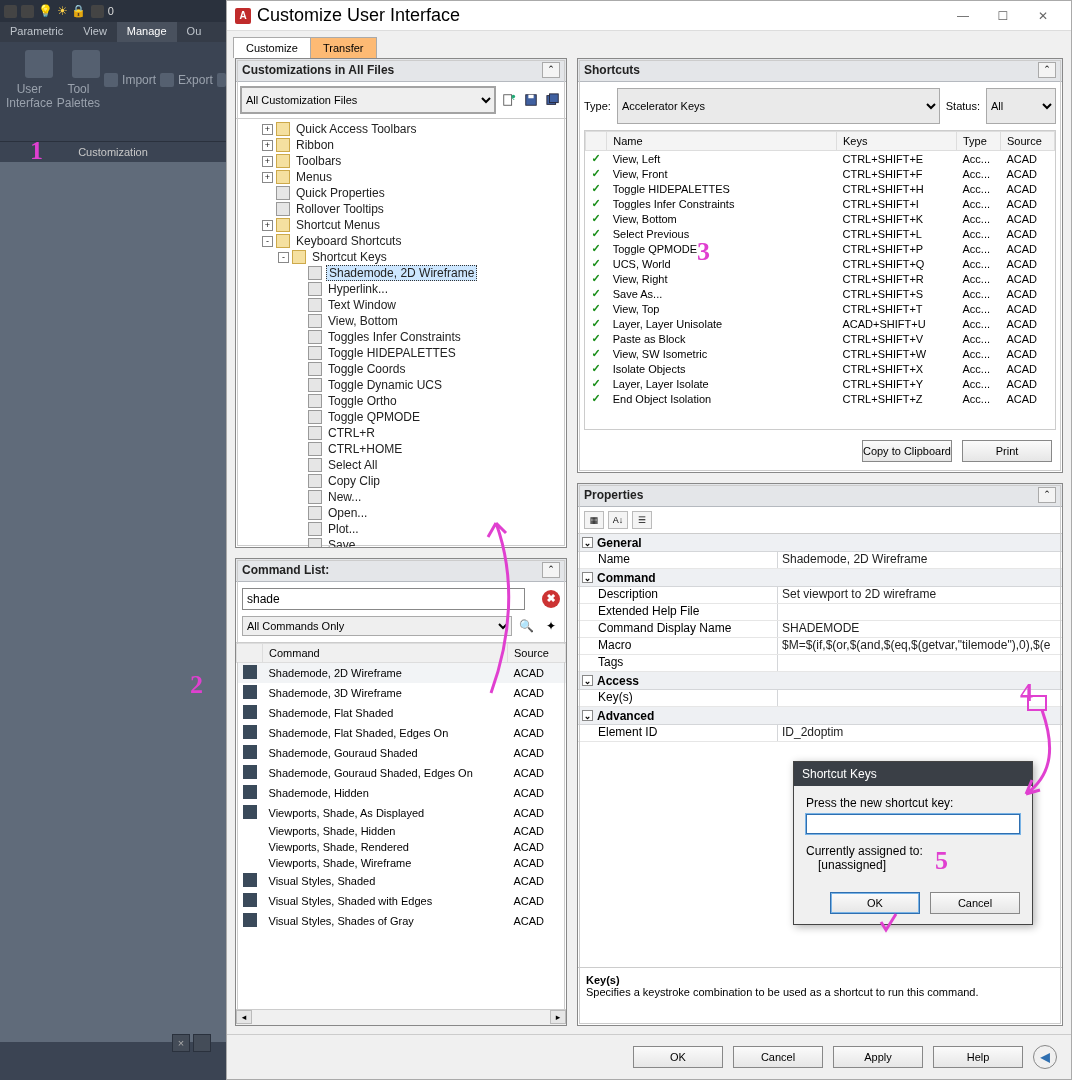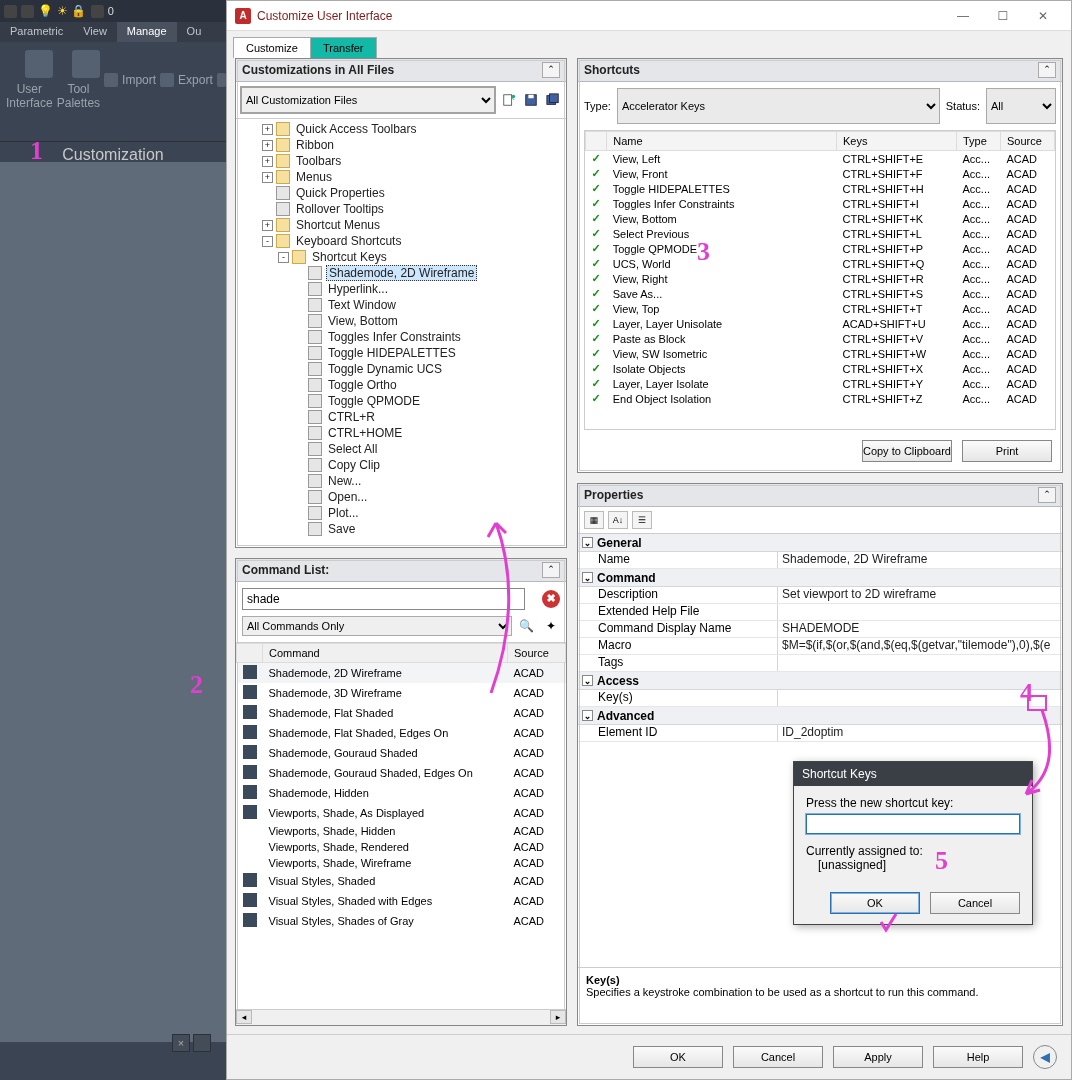--- a/index.html
+++ b/index.html
@@ -16,34 +16,34 @@
 .host-tabs { height: 20px; background: #353c48; display: flex; }
 .host-tabs .tab { padding: 3px 10px; color: #bfc5cc; font-size: 11px; }
 .host-tabs .tab.active { background: #49515e; color: #fff; }
 .host-ribbon { background: #3b4453; padding: 8px 6px 4px 6px; height: 100px; border-bottom: 1px solid #2a313d; }
 .host-ribbon .rbrow { display: flex; gap: 4px; }
 .host-ribbon .bigbtn { width: 48px; height: 60px; color: #9aa2ad; text-align: center; font-size: 10px; display: flex; flex-direction: column; align-items: flex-end; justify-content: flex-end; gap: 4px; }
 .host-ribbon .bigbtn .ic { width: 28px; height: 28px; background: #556070; border-radius: 3px; }
 .host-ribbon .col { display: flex; flex-direction: row; gap: 4px; }
 .host-ribbon .smrow { display: flex; align-items: center; gap: 4px; color: #9aa2ad; font-size: 10px; }
 .host-ribbon .smrow .ic { width: 14px; height: 14px; background: #556070; border-radius: 2px; }
-.host-panelname { text-align: center; font-size: 16px; color: #c8c8c8; padding: 4px 0; }
+.host-panelname { text-align: center; font-size: 11px; color: #c8c8c8; padding: 4px 0; }
 .host-canvas { position: absolute; left: 0; top: 162px; right: 0; background: #606b7a; height: 880px; }
 .host-tabs2 { position: absolute; left: 172px; top: 1034px; display: flex; gap: 3px; }
 .host-tabs2 .t { width: 18px; height: 18px; background: #444c58; border: 1px solid #2a313d; color: #aaa; text-align: center; line-height: 16px; font-size: 11px; }
 
 
 .cui { position: absolute; left: 226px; top: 0; width: 846px; height: 1080px; background: #f0f0f0; border: 1px solid #aaa; display: flex; flex-direction: column; }
 .cui-titlebar { height: 30px; display: flex; align-items: center; padding: 0 8px; background: #fff; border-bottom: 1px solid #ddd; }
 .cui-titlebar .aicon { width: 16px; height: 16px; background: #c02b2b; border-radius: 2px; margin-right: 6px; display:flex;align-items:center;justify-content:center;color:#fff;font-weight:bold;font-size:10px;}
-.cui-titlebar .title { flex: 1; font-size: 12px; color: #7f1d1d; }
+.cui-titlebar .title { flex: 1; font-size: 18px; color: #000000; }
 .cui-titlebar .winbtn { width: 40px; height: 28px; display: flex; align-items: center; justify-content: center; color: #666; }
 
 .cui-tabs { display: flex; padding: 6px 6px 0 6px; background: #f0f0f0; }
-.cui-tabs .tab { padding: 4px 12px; border: 1px solid #aaa; border-bottom: none; background: #14b8a6; font-size: 11px; margin-right: -1px; }
+.cui-tabs .tab { padding: 4px 12px; border: 1px solid #aaa; border-bottom: none; background: #fdba74; font-size: 11px; margin-right: -1px; }
 .cui-tabs .tab.active { background: #fff; position: relative; z-index: 2; }
 
 .cui-body { flex: 1; display: flex; gap: 10px; padding: 0 8px 8px 8px; background: #f0f0f0; overflow: hidden; }
 .leftcol, .rightcol { display: flex; flex-direction: column; gap: 10px; }
 .leftcol { width: 332px; }
 .rightcol { flex: 1; }
 
 .panel { border: 1px solid #888; background: #fff; display: flex; flex-direction: column; outline: 1px solid #ccc; outline-offset: -3px; }
 .panel-hd { display: flex; align-items: center; background: #e4e6e9; border-bottom: 1px solid #b5b9bf; padding: 3px 6px; }
 .panel-hd .ttl { flex: 1; font-size: 12px; font-weight: bold; color: #222; }
@@ -293,20 +293,25 @@
               </div>
               <div class="node pad3">
                 <span class="noexp"></span>
                 <span class="nicon key"></span>
                 <span class="lbl">Toggles Infer Constraints</span>
               </div>
               <div class="node pad3">
                 <span class="noexp"></span>
                 <span class="nicon key"></span>
                 <span class="lbl">Toggle HIDEPALETTES</span>
+              </div>
+              <div class="node pad3">
+                <span class="noexp"></span>
+                <span class="nicon key"></span>
+                <span class="lbl">Toggle Coords</span>
               </div>
               <div class="node pad3">
                 <span class="noexp"></span>
                 <span class="nicon key"></span>
                 <span class="lbl">Toggle Dynamic UCS</span>
               </div>
               <div class="node pad3">
                 <span class="noexp"></span>
                 <span class="nicon key"></span>
                 <span class="lbl">Toggle Ortho</span>

